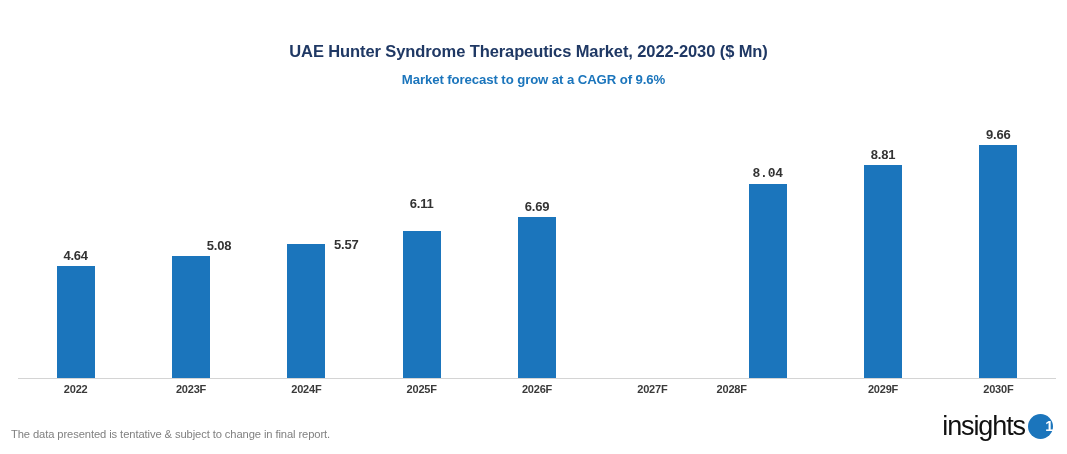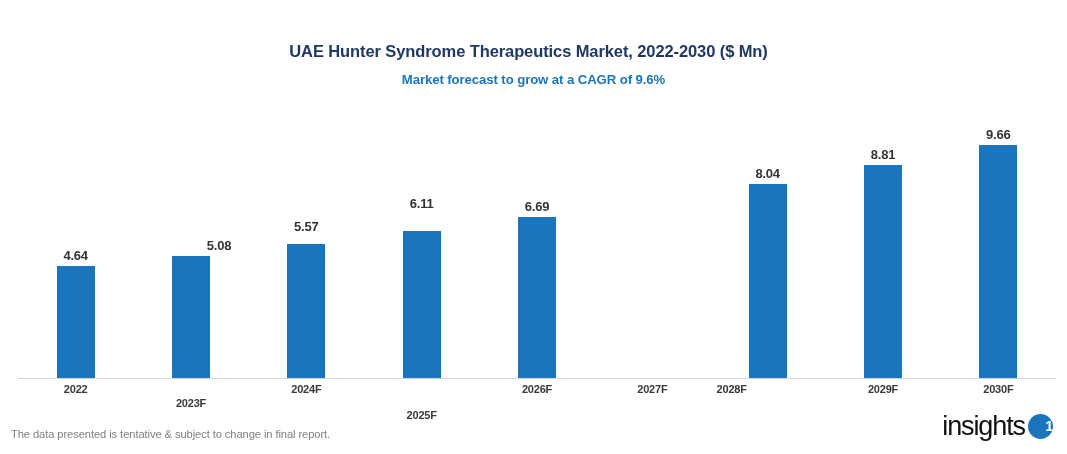--- a/index.html
+++ b/index.html
@@ -164,51 +164,51 @@
       <div class="bar-slot" style="left: 0px; width: 115.333px;">
         <div class="bar-rect" title="2022: 4.64" style="height: 112.57px; background: rgb(27, 117, 188);"></div>
         <div class="bar-value" style="bottom: 115.57px; color: rgb(51, 51, 51);">4.64</div>
       </div>
       <div class="bar-slot" style="left: 115.333px; width: 115.333px;">
         <div class="bar-rect" title="2023F: 5.08" style="height: 123.245px; background: rgb(27, 117, 188);"></div>
         <div class="bar-value" style="bottom: 126.245px; color: rgb(51, 51, 51); margin-left: 28px;">5.08</div>
       </div>
       <div class="bar-slot" style="left: 230.667px; width: 115.333px;">
         <div class="bar-rect" title="2024F: 5.57" style="height: 135.133px; background: rgb(27, 117, 188);"></div>
-        <div class="bar-value" style="bottom: 145px; color: rgb(51, 51, 51);">5.57</div>
+        <div class="bar-value" style="bottom: 127px; color: rgb(51, 51, 51); margin-left: 40px;">5.57</div>
       </div>
       <div class="bar-slot" style="left: 346px; width: 115.333px;">
         <div class="bar-rect" title="2025F: 6.11" style="height: 148.234px; background: rgb(27, 117, 188);"></div>
         <div class="bar-value" style="bottom: 168px; color: rgb(51, 51, 51); margin-top: 25px;">6.11</div>
       </div>
       <div class="bar-slot" style="left: 461.333px; width: 115.333px;">
         <div class="bar-rect" title="2026F: 6.69" style="height: 162.305px; background: rgb(27, 117, 188);"></div>
         <div class="bar-value" style="bottom: 165.305px; color: rgb(51, 51, 51);">6.69</div>
       </div>
-      <div class="bar-slot" style="left: 692px; width: 115.333px;">
+      <div class="bar-slot" style="left: 692px; width: 115.333px; font-family: Liberation Mono, monospace;">
         <div class="bar-rect" title="2028F: 8.04" style="height: 195.057px; background: rgb(27, 117, 188);"></div>
         <div class="bar-value" style="bottom: 198.057px; color: rgb(51, 51, 51);">8.04</div>
       </div>
       <div class="bar-slot" style="left: 807.333px; width: 115.333px;">
         <div class="bar-rect" title="2029F: 8.81" style="height: 213.738px; background: rgb(27, 117, 188);"></div>
         <div class="bar-value" style="bottom: 216.738px; color: rgb(51, 51, 51);">8.81</div>
       </div>
       <div class="bar-slot" style="left: 922.667px; width: 115.333px;">
         <div class="bar-rect" title="2030F: 9.66" style="height: 234.36px; background: rgb(27, 117, 188);"></div>
         <div class="bar-value" style="bottom: 237.36px; color: rgb(51, 51, 51);">9.66</div>
       </div>
     </div>
 
   <div id="axis-line"></div>
 
   <div id="category-axis">
       <div class="cat-label" style="left: 0px; width: 115.333px; color: rgb(58, 58, 58);">2022</div>
-      <div class="cat-label" style="left: 115.333px; width: 115.333px; color: rgb(58, 58, 58); margin-top: 14px;">2023F</div>
+      <div class="cat-label" style="left: 115.333px; width: 115.333px; color: rgb(58, 58, 58);">2023F</div>
       <div class="cat-label" style="left: 230.667px; width: 115.333px; color: rgb(58, 58, 58);">2024F</div>
-      <div class="cat-label" style="left: 346px; width: 115.333px; color: rgb(58, 58, 58); margin-top: 26px;">2025F</div>
+      <div class="cat-label" style="left: 346px; width: 115.333px; color: rgb(58, 58, 58);">2025F</div>
       <div class="cat-label" style="left: 461.333px; width: 115.333px; color: rgb(58, 58, 58);">2026F</div>
       <div class="cat-label" style="left: 576.667px; width: 115.333px; color: rgb(58, 58, 58);">2027F</div>
       <div class="cat-label" style="left: 656px; width: 115.333px; color: rgb(58, 58, 58);">2028F</div>
       <div class="cat-label" style="left: 807.333px; width: 115.333px; color: rgb(58, 58, 58);">2029F</div>
       <div class="cat-label" style="left: 922.667px; width: 115.333px; color: rgb(58, 58, 58);">2030F</div>
     </div>
 
   <div id="disclaimer">The data presented is tentative &amp; subject to change in final report.</div>
 
   <div id="brand-logo">

